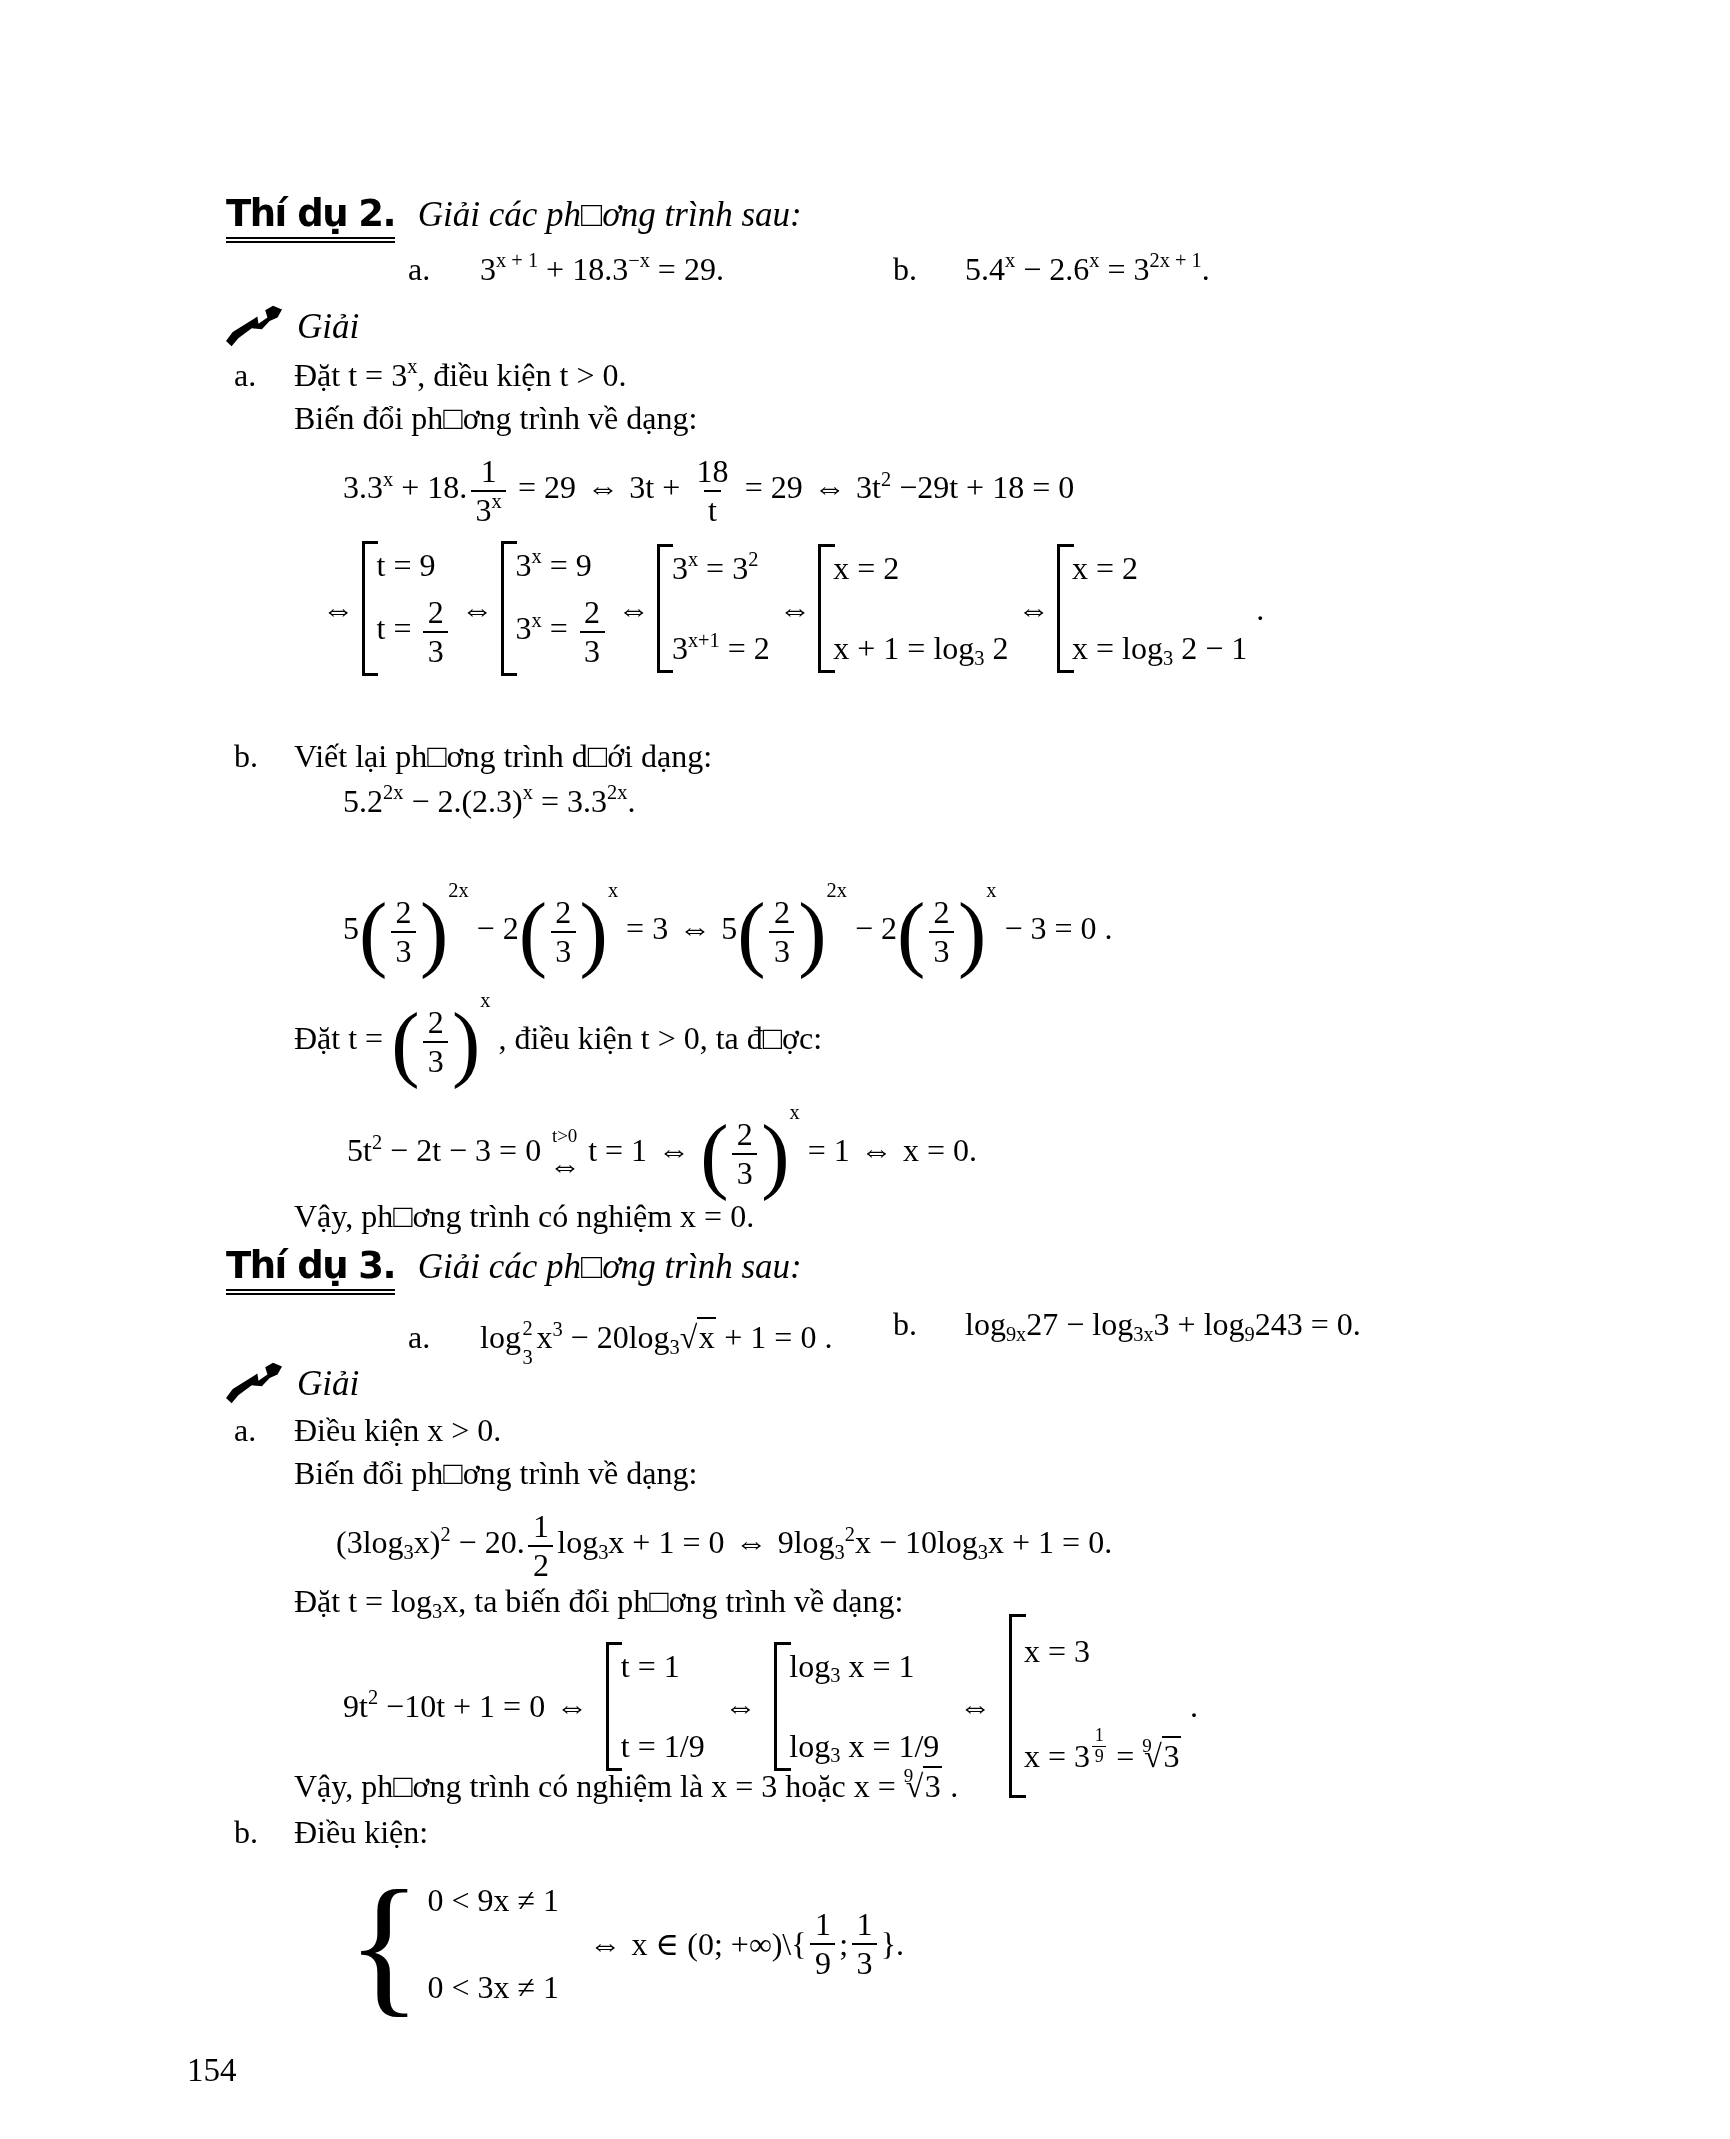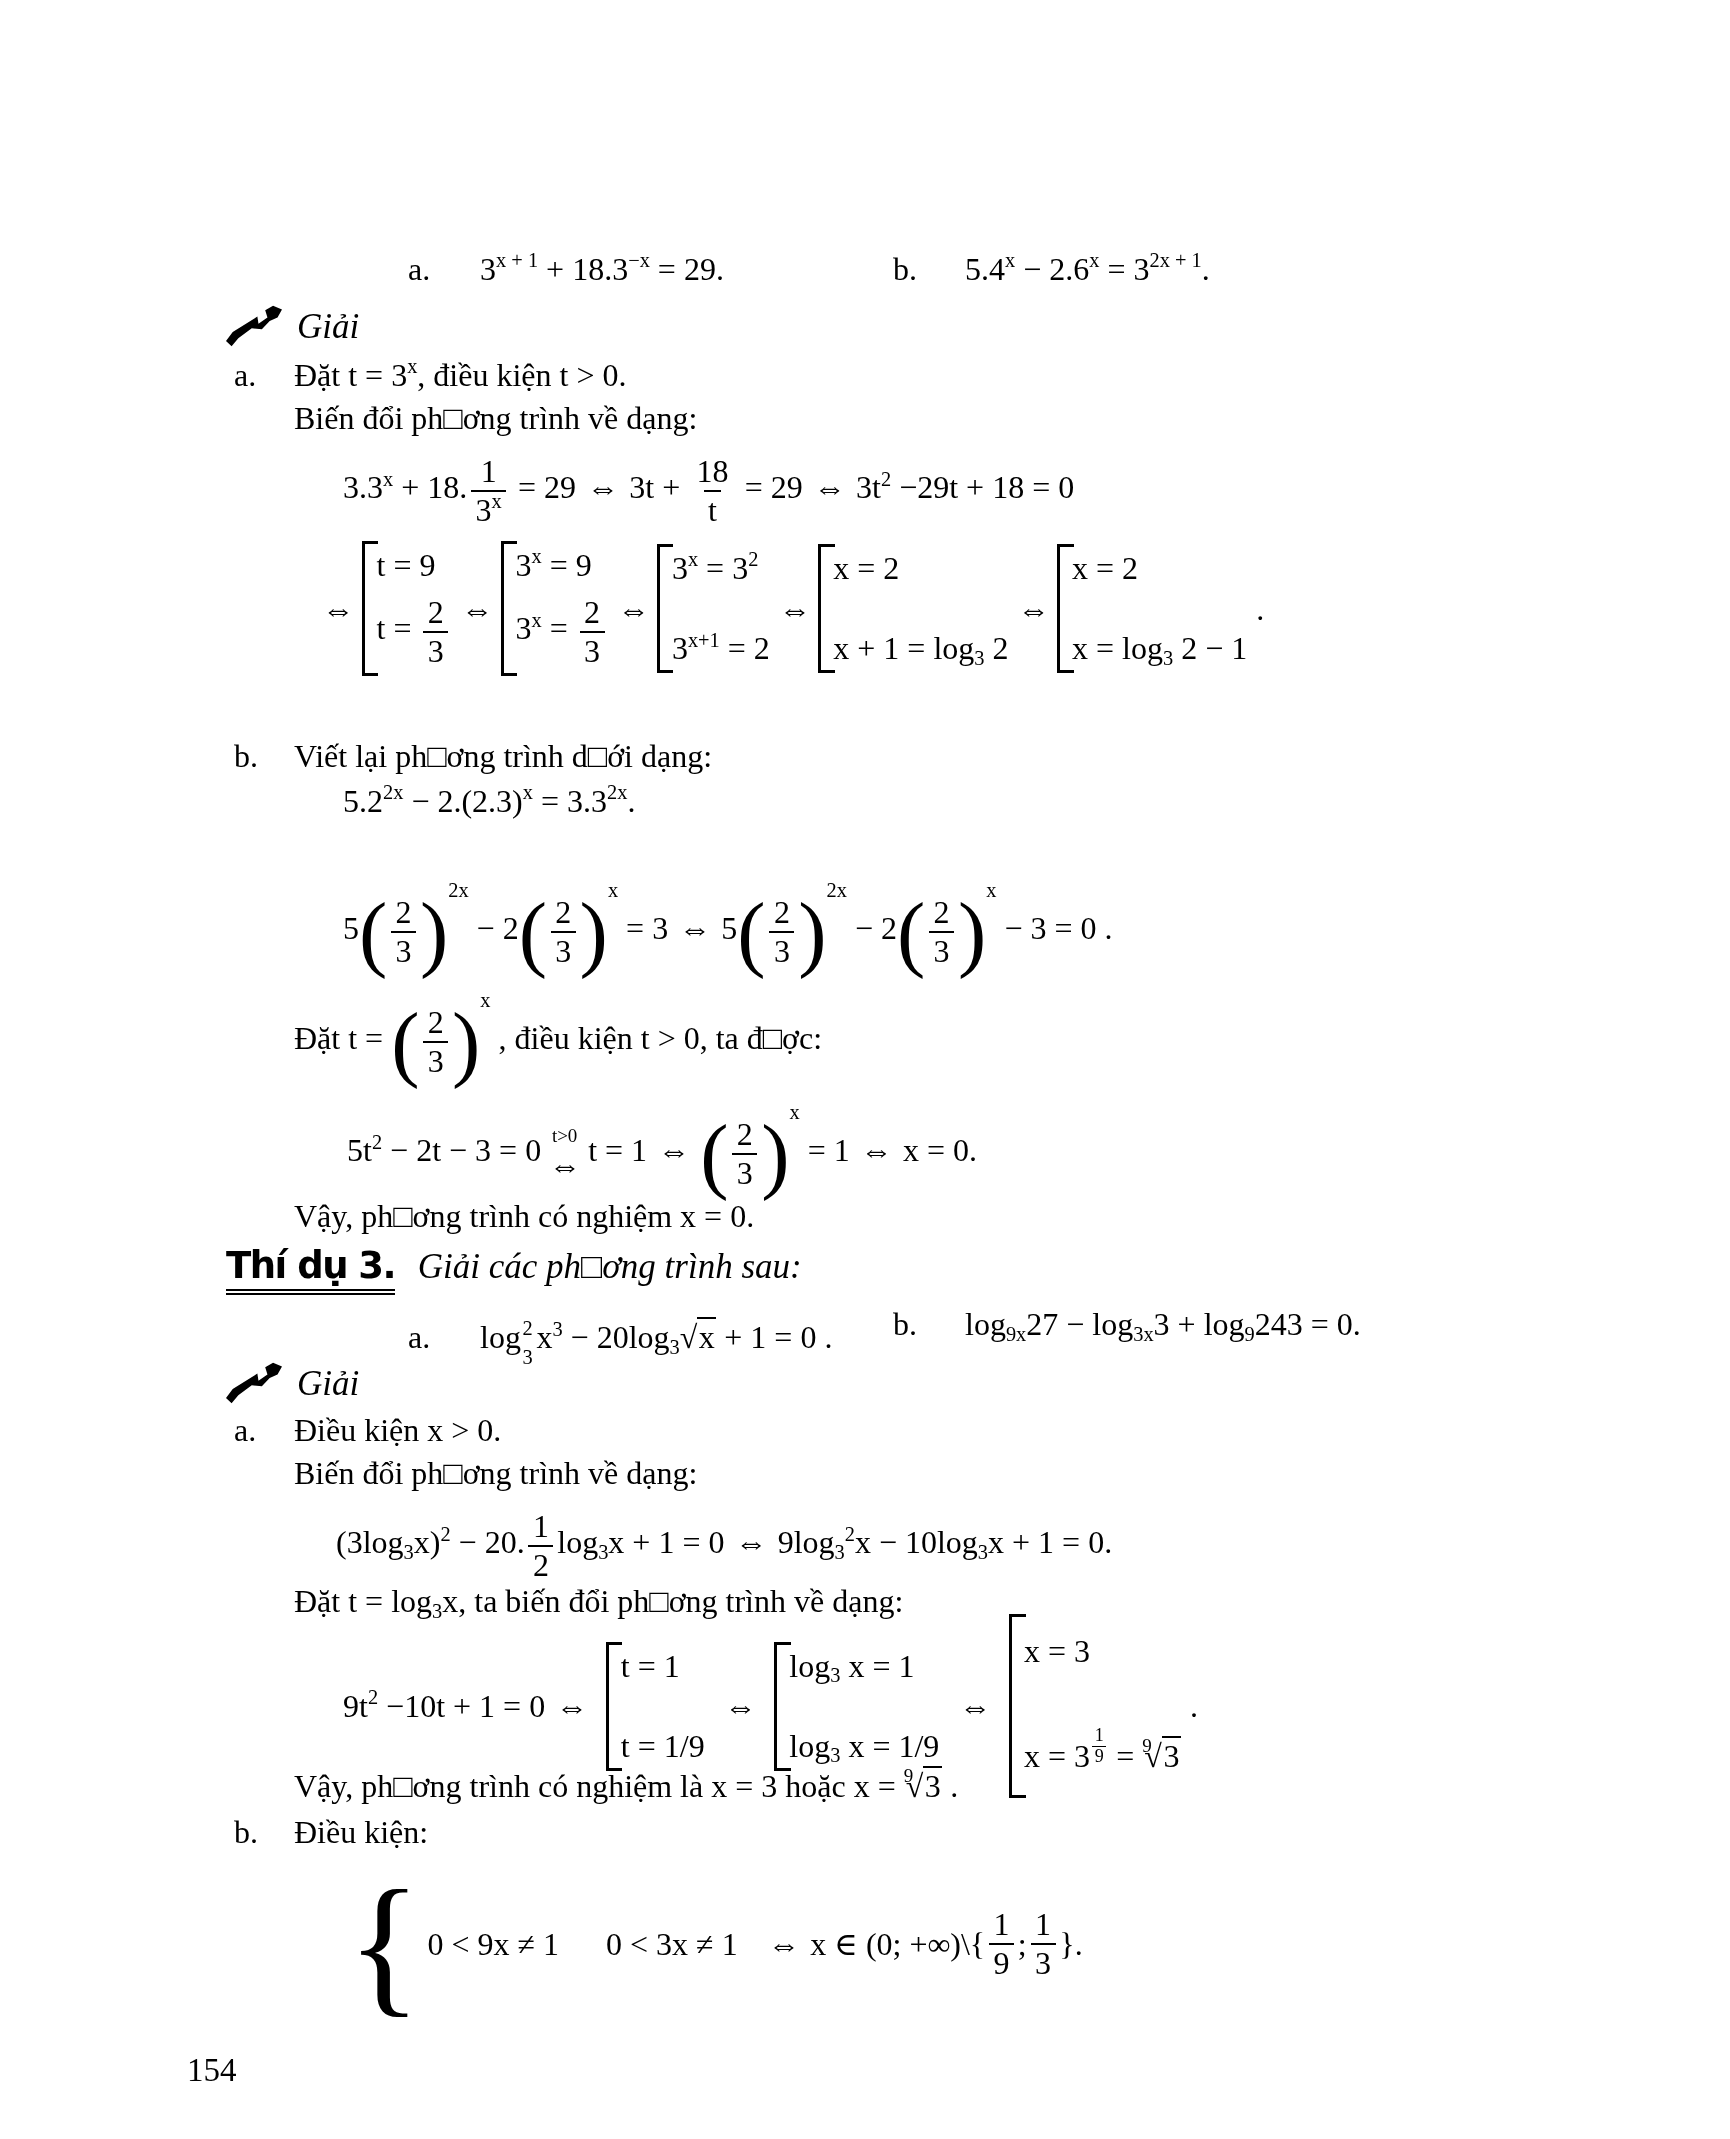--- a/index.html
+++ b/index.html
@@ -36,31 +36,34 @@
   .cond { font-size:19px; }
   .sqrt { white-space:nowrap; }
   .rad { border-top:2.3px solid #000; padding:0 1.5px; }
   .ridx { font-size:19px; position:relative; top:-15px; margin-right:-7.5px; }
   .mfrac { display:inline-flex; flex-direction:column; align-items:center; font-size:18px; line-height:1.1;
            position:relative; top:-26px; margin:0 2.3px; vertical-align:baseline; }
   .mfrac .fd { border-top:1.5px solid #000; padding:0 2.3px; }
   .ss { display:inline-flex; flex-direction:column; align-items:center; font-size:20.4px; line-height:1;
         vertical-align:middle; margin:0 3.8px 0 1.5px; gap:9px; position:relative; top:1.5px; }
   .brace { font-size:155px; line-height:0; vertical-align:middle; font-weight:400; }
-  .syscol { display:inline-flex; gap:47px; vertical-align:middle; margin-left:6px; }
+  .syscol { display:inline-flex; flex-direction:column; gap:47px; vertical-align:middle; margin-left:6px; }
   .pencil { display:inline-block; width:56px; height:45px; position:relative; flex:none; }
   .pencil::before { content:""; position:absolute; inset:0; background:#000;
     clip-path:polygon(0% 82%, 12% 62%, 56% 28%, 58% 44%, 74% 30%, 70% 14%, 84% 4%, 100% 12%, 92% 30%, 78% 38%, 64% 56%, 46% 54%, 22% 76%, 10% 94%); }
   .pagenum { font-size:33px; }
 </style>
 </head>
 <body>
 
 <div class="page">
 
+  <div class="abs" style="left:226px; top:192px;">
+    <span class="h-title">Thí dụ 2.</span><span class="h-intro">Giải các ph□ơng trình sau:</span>
+  </div>
 
   <div class="abs t" style="left:408px; top:249px;">
     <span class="plab">a.</span><span>3</span><span class="e">x + 1</span><span> + 18.3</span><span class="e">−x</span><span> = 29.</span>
   </div>
   <div class="abs t" style="left:893px; top:249px;">
     <span class="plab">b.</span><span>5.4</span><span class="e">x</span><span> − 2.6</span><span class="e">x</span><span> = 3</span><span class="e">2x + 1</span><span>.</span>
   </div>
 
   <div class="abs row" style="left:226px; top:304px;">
     <span class="pencil"></span>

